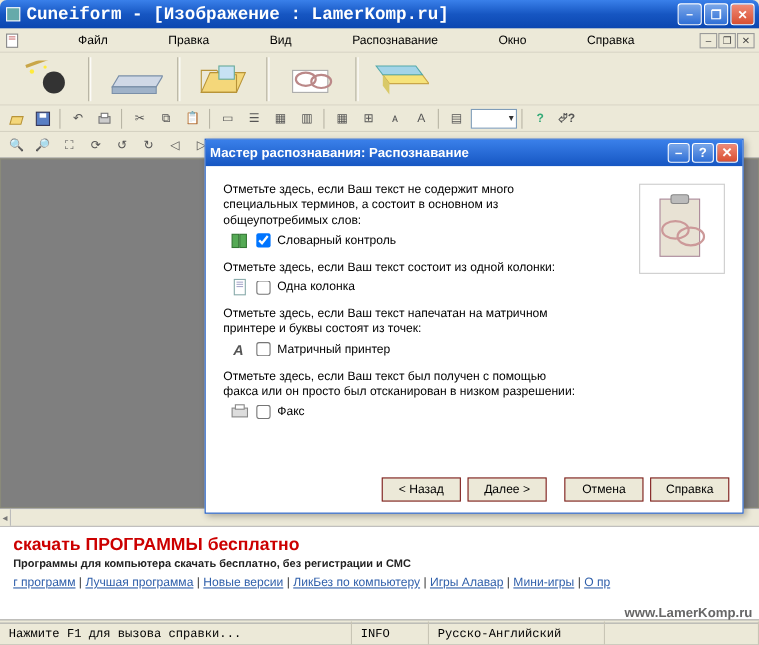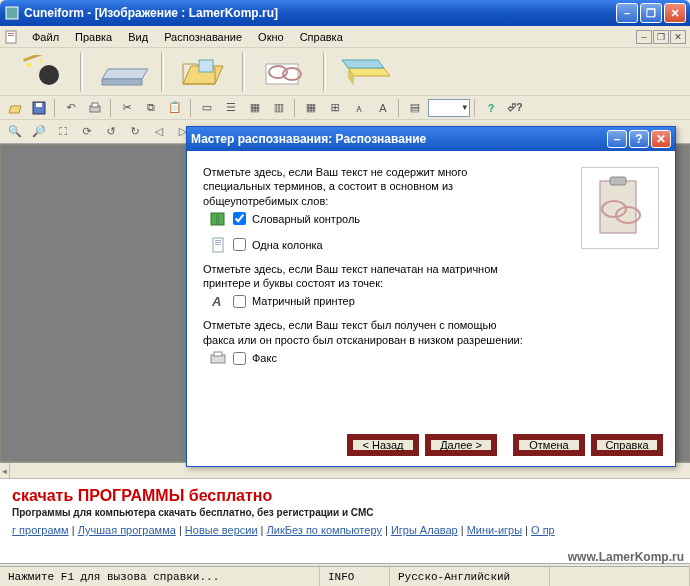--- a/index.html
+++ b/index.html
@@ -1,26 +1,26 @@
 <!DOCTYPE html>
 <html><head>
 <meta charset="utf-8">
 <style>
 * { box-sizing: border-box; margin: 0; padding: 0; }
 body { font-family: Tahoma, sans-serif; font-size: 11px; background: #ece9d8; width: 690px; height: 586px; overflow: hidden; position: relative; }
 
 .titlebar { height: 26px; background: linear-gradient(to bottom, #3a80ea 0%, #1656c2 50%, #0b46b0 100%); display: flex; align-items: center; padding: 0 4px; color: #fff; border-radius: 6px 6px 0 0; }
 .titlebar .app-icon { width: 16px; height: 16px; margin-right: 4px; display:flex;align-items:center;justify-content:center; }
-.titlebar .title { flex: 1; font-size: 12px; font-weight: bold; }
+.titlebar .title { flex: 1; font-size: 16px; font-weight: bold; font-family: Liberation Mono, monospace; }
 .titlebar .winbtns { display: flex; gap: 2px; }
 .winbtn { width: 22px; height: 20px; background: linear-gradient(to bottom,#7ba7e8,#2f6fd6); border: 1px solid #fff; border-radius: 3px; display: flex; align-items: center; justify-content: center; color: #fff; font-weight: bold; cursor: pointer; }
 .winbtn.close { background: linear-gradient(to bottom,#f08b77,#d84f32); }
 
 .menubar { height: 22px; background: #ece9d8; display: flex; align-items: center; padding: 2px 4px; border-bottom: 1px solid #d5d2c2; }
-.menubar .item { padding: 2px 8px; cursor: pointer; }
+.menubar .item { padding: 2px 8px; cursor: pointer; margin-left: 39px; }
 .menubar .mdi-btns { margin-left: auto; display: flex; gap: 1px; }
 .mdi-btn { width: 16px; height: 14px; border: 1px solid #9a9a9a; background: #ece9d8; cursor: pointer; display:flex;align-items:center;justify-content:center;font-size:9px;color:#444; }
 .menu-icon { width:16px;height:16px;margin-right:4px;display:flex;align-items:center;justify-content:center; }
 
 .bigtoolbar { height: 48px; background: #ece9d8; display: flex; align-items: center; padding: 2px 6px; gap: 4px; border-bottom: 1px solid #d5d2c2; }
 .bigbtn { width: 70px; height: 42px; border: 1px solid transparent; display: flex; align-items: center; justify-content: center; cursor: pointer; border-radius: 3px; }
 .bigsep { width: 3px; height: 40px; border-left: 1px solid #b8b5a5; border-right: 1px solid #fff; }
 
 .smalltoolbar { height: 24px; background: #ece9d8; display: flex; align-items: center; padding: 2px 4px; gap: 2px; border-bottom: 1px solid #d5d2c2; }
 .smbtn { width: 22px; height: 20px; display: flex; align-items: center; justify-content: center; cursor: pointer; border: 1px solid transparent; color:#555; }
@@ -36,21 +36,21 @@
 .dlg-title { height: 24px; background: linear-gradient(to bottom,#3a80ea,#1656c2); display:flex;align-items:center;color:#fff;font-weight:bold;font-size:12px;padding:0 4px; }
 .dlg-title .winbtns { margin-left:auto;display:flex;gap:2px; }
 .dlg-title .winbtn { width:20px;height:18px; }
 .dlg-body { padding: 14px 16px 10px 16px; }
 .dlg-para { font-size: 11px; color: #000; margin-bottom: 2px; line-height: 1.3; max-width:320px; }
 .dlg-row { display:flex;align-items:center;gap:6px;margin: 2px 0 8px 6px; }
 .dlg-icon { width:18px;height:18px;display:flex;align-items:center;justify-content:center; }
 .chk { width:13px;height:13px; }
 .dlg-img { position:absolute;right:16px;top:40px;width:78px;height:82px;border:1px solid #ccc;background:#fff;display:flex;align-items:center;justify-content:center; }
 .dlg-btns { position:absolute;bottom:10px;right:12px;display:flex;gap:6px; }
-.btn { min-width: 72px; height: 22px; border: 6px solid #7f1d1d; background: #ece9d8; display:flex;align-items:center;justify-content:center;cursor:pointer;font-size:11px;padding:0 6px; }
+.btn { min-width: 72px; height: 22px; border: 1px solid #7f1d1d; background: #ece9d8; display:flex;align-items:center;justify-content:center;cursor:pointer;font-size:11px;padding:0 6px; }
 
 .bottom { position:relative; background:#fff; border-top:1px solid #999; }
 .ruler { height:16px;background:#ece9d8;border-bottom:1px solid #bbb;position:relative; }
 .ruler .stub { position:absolute;left:0;top:0;width:10px;height:15px;background:#ece9d8;border-right:1px solid #bbb;display:flex;align-items:center;justify-content:center;font-size:9px;color:#777;}
 .page { padding: 8px 12px; height:84px; }
 .page .hl { font-size: 16px; font-weight: bold; color: #c00; }
 .page .sub { font-size: 10px; font-weight: bold; color: #222; margin-top: 2px; }
 .links { font-size: 11px; color: #333; margin-top: 6px; }
 .links a { color: #2f5faa; text-decoration: underline; cursor:pointer; }
 .hsplit { height:5px;background:#ece9d8;border-top:1px solid #aaa;border-bottom:1px solid #aaa; }
@@ -250,20 +250,21 @@
       <span class="dlg-icon">
           <svg width="16" height="16">
             <rect x="1" y="2" width="6" height="12" fill="#5a5" stroke="#373"></rect>
             <rect x="8" y="2" width="6" height="12" fill="#5a5" stroke="#373"></rect>
           </svg>
         </span>
       <input type="checkbox" class="chk" checked="" style="">
       <span>Словарный контроль</span>
     </div>
 
+    <div class="dlg-para">Отметьте здесь, если Ваш текст состоит из одной колонки:</div>
     <div class="dlg-row">
       <span class="dlg-icon">
           <svg width="14" height="16">
             <rect x="2" y="1" width="10" height="14" fill="#fff" stroke="#8aa"></rect>
             <rect x="4" y="3" width="6" height="1" fill="#aac"></rect>
             <rect x="4" y="5" width="6" height="1" fill="#aac"></rect>
             <rect x="4" y="7" width="6" height="1" fill="#aac"></rect>
           </svg>
         </span>
       <input type="checkbox" class="chk" style="">

